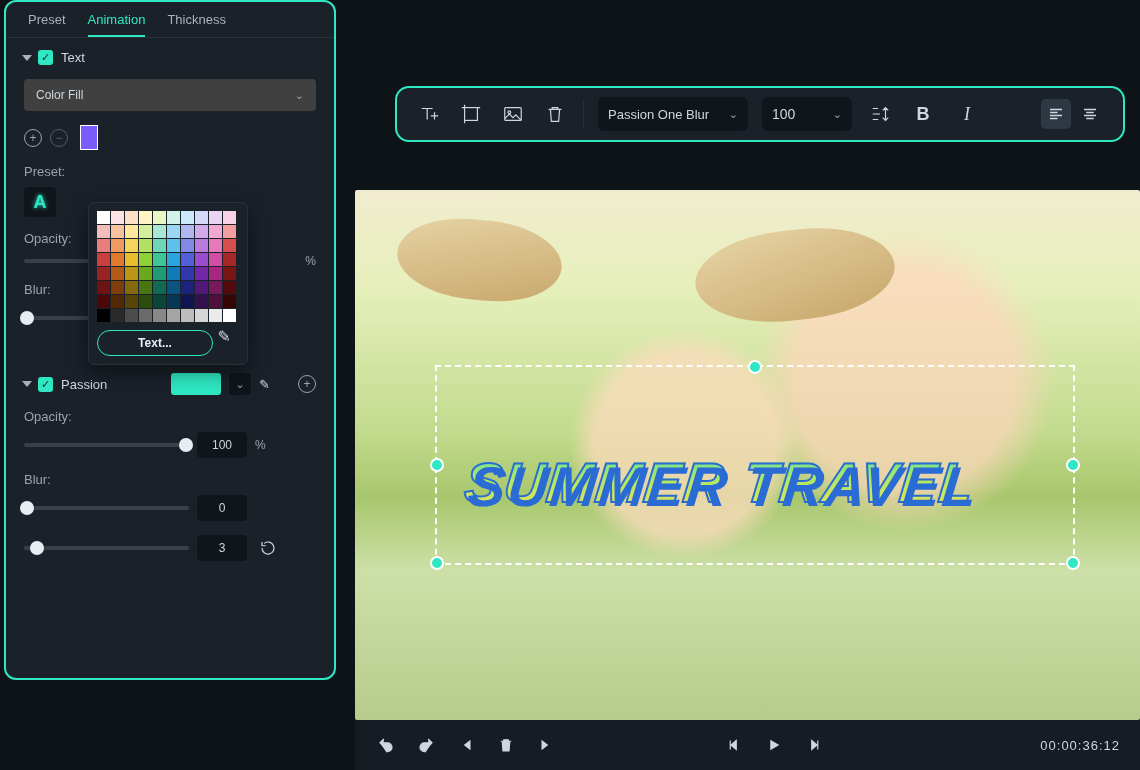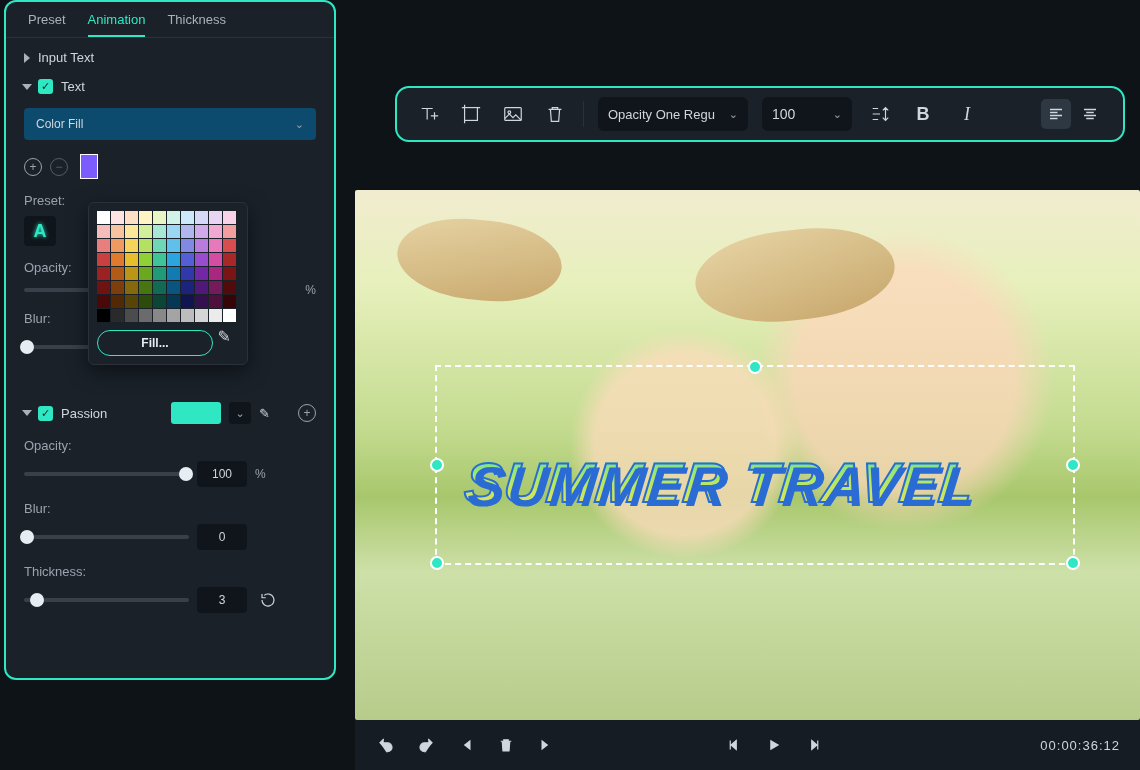--- a/index.html
+++ b/index.html
@@ -7,21 +7,21 @@
   .panel{position:absolute;left:4px;top:0;width:332px;height:680px;background:#1a2129;border:2px solid #2fe7c3;border-radius:12px;overflow:visible;}
   .tabs{display:flex;gap:22px;padding:10px 22px 0;border-bottom:1px solid #2a313a;text-align:right;}
   .tab{padding-bottom:8px;font-size:13px;color:#a9b1bb;cursor:pointer;}
   .tab.active{color:#2fe7c3;border-bottom:2px solid #2fe7c3;}
   .section{padding:12px 18px 0;}
   .row{display:flex;align-items:center;gap:8px;margin-bottom:14px;font-size:13px;}
   .tri{width:0;height:0;border-top:5px solid transparent;border-bottom:5px solid transparent;border-left:6px solid #a9b1bb;}
   .tri.down{transform:rotate(90deg);}
   .cbox{width:15px;height:15px;border-radius:3px;background:#2fe7c3;display:flex;align-items:center;justify-content:center;color:#0a2a23;font-size:11px;}
   .label{color:#9aa3ad;font-size:13px;margin-bottom:8px;}
-  .select{width:100%;height:32px;background:#0c4a6e;border-radius:4px;display:flex;align-items:center;justify-content:space-between;padding:0 12px;font-size:12px;color:#cfd6dd;}
+  .select{width:100%;height:32px;background:#404040;border-radius:4px;display:flex;align-items:center;justify-content:space-between;padding:0 12px;font-size:12px;color:#cfd6dd;}
   .chev{font-size:11px;color:#9aa3ad;}
   .circbtn{width:18px;height:18px;border:1.5px solid #9aa3ad;border-radius:50%;display:flex;align-items:center;justify-content:center;font-size:12px;color:#9aa3ad;line-height:1;}
   .circbtn.dim{opacity:.45;}
   .swatch-start{width:18px;height:25px;background:#7c5bff;border:1px solid #fff;margin-left:4px;}
   .effect-box{width:32px;height:30px;background:#10151b;border-radius:4px;display:flex;align-items:center;justify-content:center;margin-top:2px;}
   .ALetter{font-size:18px;font-weight:700;color:#2fe7c3;text-shadow:0 0 4px #2fe7c3;}
   .slider{position:relative;height:4px;background:#394049;border-radius:2px;flex:1;}
   .knob{position:absolute;top:-5px;width:14px;height:14px;border-radius:50%;background:#e7edf3;}
   .valbox{width:50px;height:26px;background:#10151b;border-radius:4px;display:flex;align-items:center;justify-content:center;font-size:12px;}
   .pct{font-size:12px;color:#9aa3ad;}
@@ -88,21 +88,21 @@
         <path d="M3 17l5-5 4 4 3-3 6 6"></path>
       </svg>
     </div>
   <div class="ticon">
       <svg viewBox="0 0 24 24">
         <path d="M5 7h14M9 7V5h6v2M7 7l1 13h8l1-13"></path>
       </svg>
     </div>
   <div class="divider"></div>
   <div class="font-select">
-      <span>Opacity One Regu</span>
+      <span>Passion One Blur</span>
       <span class="chev">⌄</span>
     </div>
   <div class="size-select">
       <span>100</span>
       <span class="chev">⌄</span>
     </div>
   <div class="ticon">
       <svg viewBox="0 0 24 24">
         <path d="M4 6h6M4 12h8M4 18h6M18 5v14M15 8l3-3 3 3M15 16l3 3 3-3"></path>
       </svg>
@@ -128,24 +128,20 @@
 </div>
 
 <div class="panel">
   <div class="tabs">
     <div class="tab">Preset</div>
     <div class="tab active">Animation</div>
     <div class="tab">Thickness</div>
   </div>
 
   <div class="section">
-    <div class="row">
-      <span class="tri"></span>
-      <span>Input Text</span>
-    </div>
 
     <div class="row">
       <span class="tri down"></span>
       <span class="cbox">✓</span>
       <span>Text</span>
     </div>
 
     <div class="select">
       <span>Color Fill</span>
       <span class="chev">⌄</span>
@@ -205,21 +201,20 @@
     </div>
 
     <div class="label">Blur:</div>
     <div class="row">
       <div class="slider" style="flex:0 0 165px;">
           <div class="knob" style="left:-4px;"></div>
         </div>
       <div class="valbox">0</div>
     </div>
 
-    <div class="label">Thickness:</div>
     <div class="row">
       <div class="slider" style="flex:0 0 165px;">
           <div class="knob" style="left:6px;"></div>
         </div>
       <div class="valbox">3</div>
       <div class="reset">
           <svg width="18" height="18" viewBox="0 0 24 24" fill="none" stroke="#cfd6dd" stroke-width="1.6">
             <path d="M4 12a8 8 0 1 0 3-6.2M4 4v5h5"></path>
           </svg>
         </div>
@@ -303,21 +298,21 @@
         <div class="sw" style="background: rgb(76, 76, 76);"></div>
         <div class="sw" style="background: rgb(107, 107, 107);"></div>
         <div class="sw" style="background: rgb(136, 136, 136);"></div>
         <div class="sw" style="background: rgb(164, 164, 164);"></div>
         <div class="sw" style="background: rgb(189, 189, 189);"></div>
         <div class="sw" style="background: rgb(213, 213, 213);"></div>
         <div class="sw" style="background: rgb(235, 235, 235);"></div>
         <div class="sw" style="background: rgb(255, 255, 255);"></div>
       </div>
     <div style="display:flex;align-items:center;position:relative;">
-      <div class="morebtn">Fill...</div>
+      <div class="morebtn">Text...</div>
       <div class="eyedrop">✎</div>
     </div>
   </div>
 </div>
 
 <div class="preview">
   <div class="hat hat2"></div>
   <div class="hat hat1"></div>
   <div class="bbox">
     <div class="hnd" style="left:0;top:50%;"></div>

